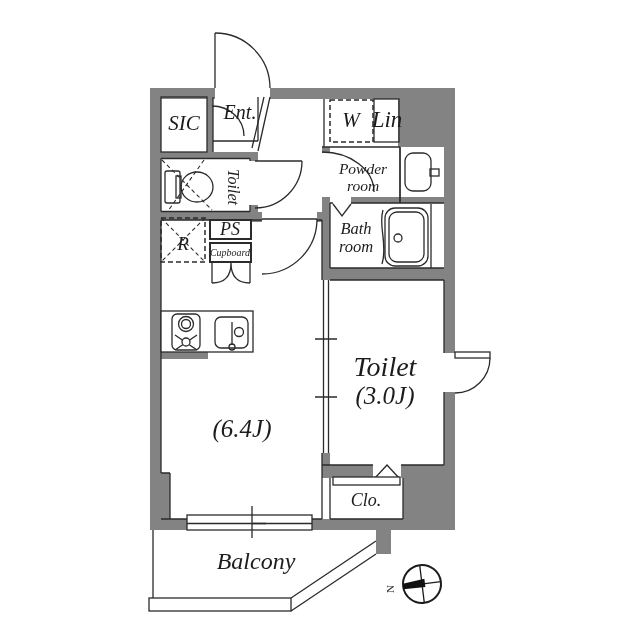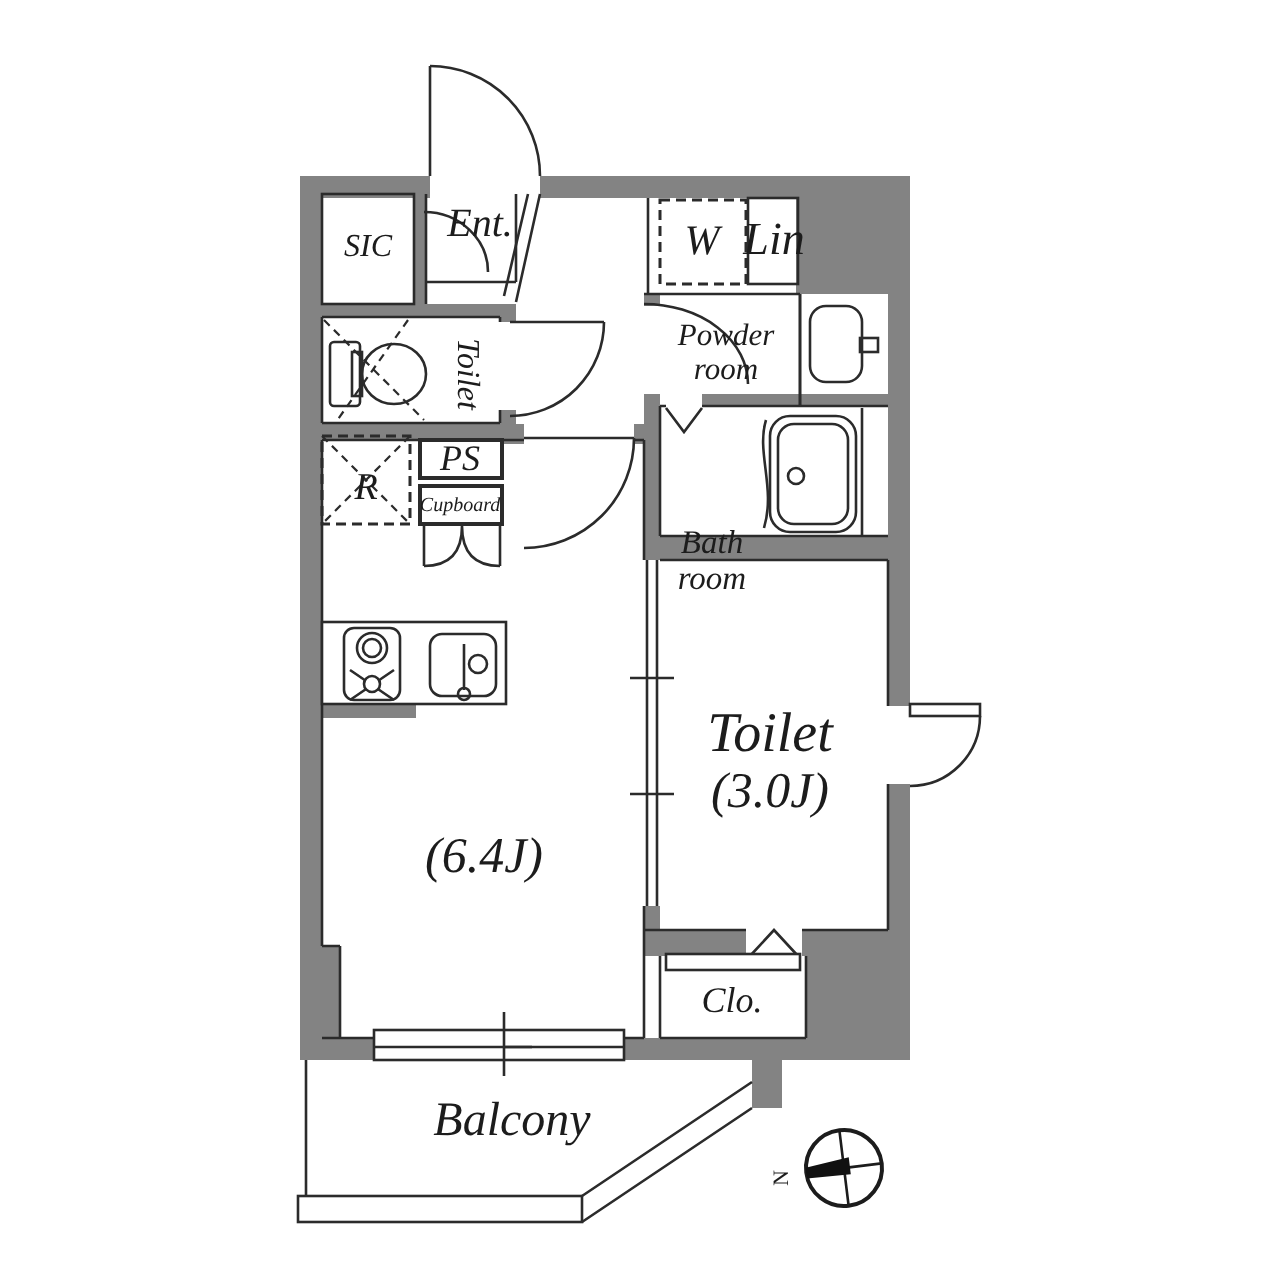--- a/index.html
+++ b/index.html
@@ -159,27 +159,27 @@
     <g>
       <g transform="translate(422,584) rotate(-7)">
         <circle cx="0" cy="0" r="19" fill="#ffffff" stroke="#1c1c1c" stroke-width="2"></circle>
         <path d="M0,-19 L0,19 M-19,0 L19,0" stroke="#1c1c1c" stroke-width="1.3" fill="none"></path>
         <polygon points="-19,-2.5 3,-5 3,3.5 -19,3" fill="#111"></polygon>
       </g>
       <text transform="translate(394,589) rotate(-90)" text-anchor="middle" font-size="11" font-family="Liberation Serif, serif" fill="#1c1c1c">N</text>
     </g>
   </svg>
 
-  <div class="lbl" style="left:184px;top:124px;font-size:16px;">SIC</div>
+  <div class="lbl" style="left:184px;top:124px;font-size:21px;">SIC</div>
   <div class="lbl" style="left:240px;top:112px;font-size:20px;">Ent.</div>
   <div class="lbl vert" style="left:233px;top:187px;font-size:16px;">Toilet</div>
   <div class="lbl" style="left:351px;top:121px;font-size:21px;">W</div>
   <div class="lbl" style="left:387px;top:120px;font-size:23px;">Lin</div>
   <div class="lbl wrap" style="left:363px;top:177px;font-size:15.5px;width:60px;">Powder room</div>
-  <div class="lbl wrap" style="left:356px;top:238px;font-size:16.5px;width:48px;margin-top:43px;">Bath room</div>
+  <div class="lbl wrap" style="left:356px;top:238px;font-size:16.5px;width:48px;">Bath room</div>
   <div class="lbl" style="left:183px;top:244px;font-size:19px;">R</div>
   <div class="lbl" style="left:230px;top:229px;font-size:18px;font-family:Liberation Serif, serif;">PS</div>
   <div class="lbl" style="left:230px;top:253px;font-size:10px;">Cupboard</div>
 
   <div class="lbl" style="left:242px;top:429px;font-size:28px;">
     <div style="font-size:25px;">(6.4J)</div>
   </div>
 
   <div class="lbl" style="left:385px;top:381px;font-size:28px;">
     <div>Toilet</div>

